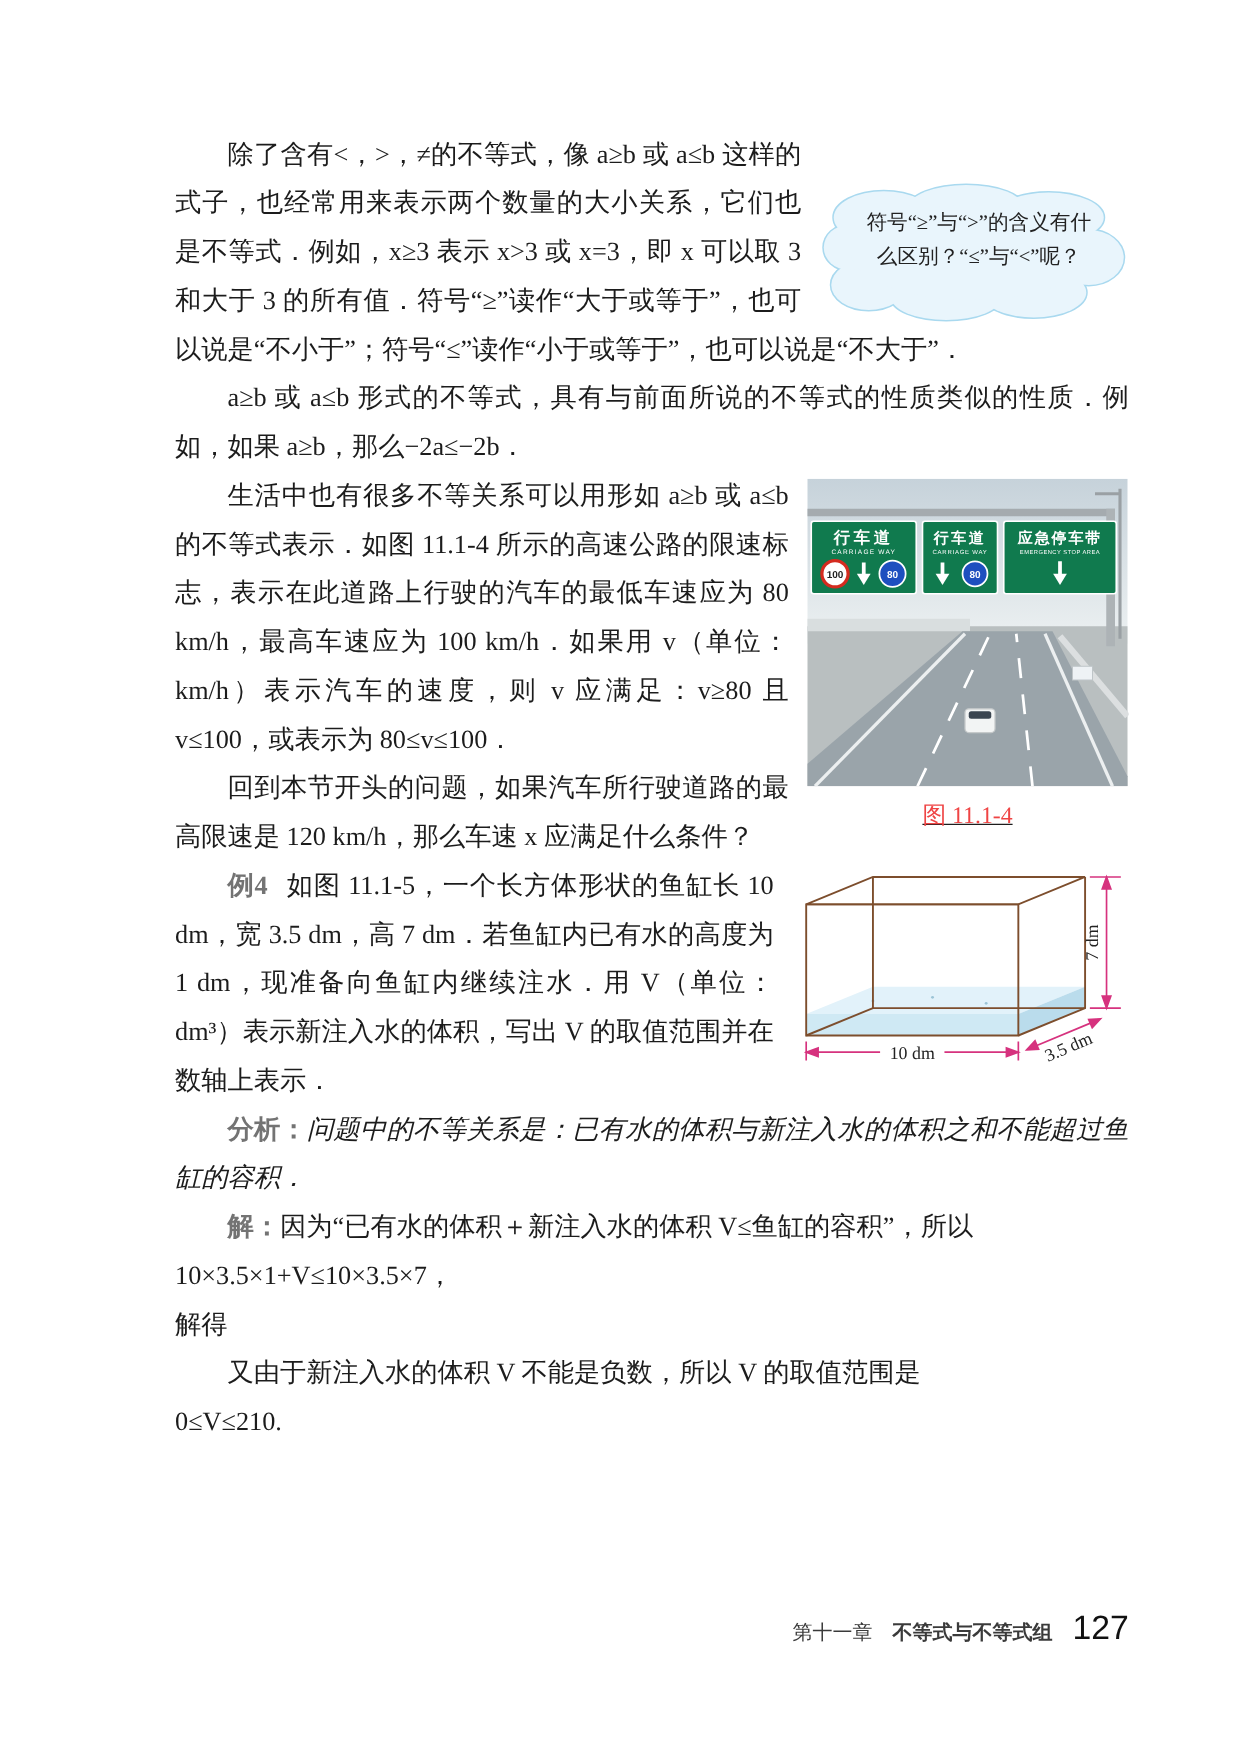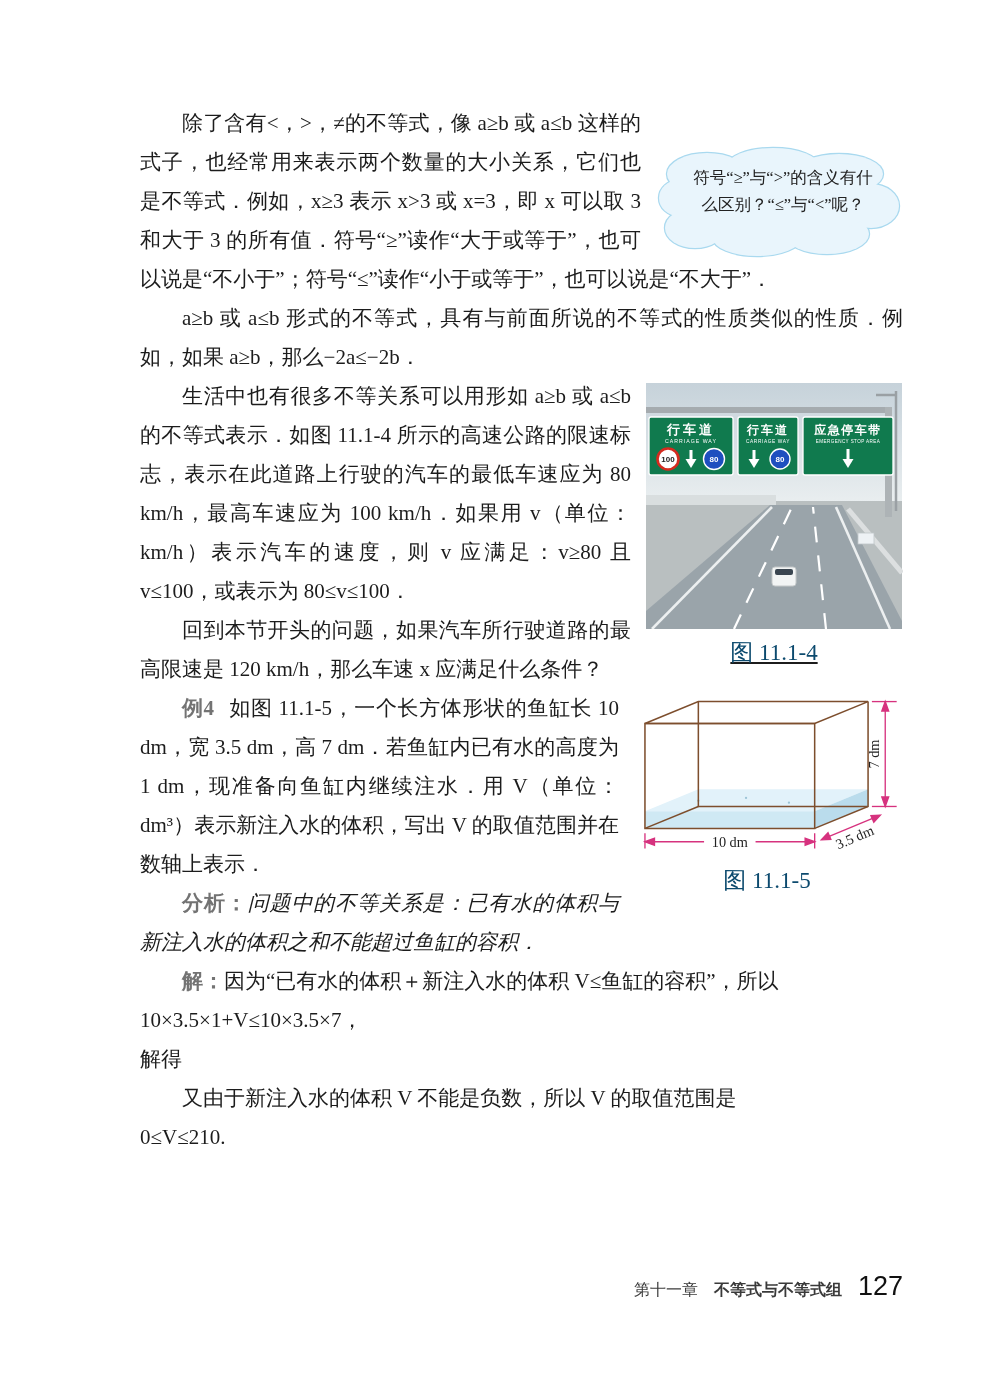--- a/index.html
+++ b/index.html
@@ -37,24 +37,24 @@
   }
   .float-photo svg { display:block; width:258px; height:246px; }
 
   
   .float-diagram {
     float:right; width:272px; margin:4px 0 4px 12px; clear:right;
     text-align:center; text-indent:0;
   }
   .float-diagram svg { display:block; width:272px; height:164px; }
 
-  .fig-caption { display:block; font-size:23px; line-height:24px; margin-top:12px; color:#0c4a6e; text-indent:0;text-align:center; }
+  .fig-caption { display:block; font-size:19px; line-height:24px; margin-top:12px; color:#ef4444; text-indent:0;text-align:center; }
 
   .footer {
-    position:absolute; right:94px; bottom:94px;
+    position:absolute; right:94px; bottom:78px;
     display:flex; align-items:baseline; gap:16px;
     font-family:"Liberation Sans", sans-serif;
   }
   .footer .chap { font-size:16px; color:#3a3a3a; }
   .footer .sect { font-size:16px; color:#3a3a3a; font-weight:bold; }
   .footer .pagenum { font-size:27px; color:#111; }
 
   .sign-text { font-family:"Liberation Sans", sans-serif; }
   .dim-label { font-family:"Liberation Serif", serif; }
 </style>
@@ -211,21 +211,20 @@
             <line x1="252" y1="9" x2="278" y2="9"></line>
             <line x1="252" y1="119" x2="278" y2="119"></line>
             <line x1="266" y1="13" x2="266" y2="115"></line>
             <polygon points="266,9 262.4,19 269.6,19"></polygon>
             <polygon points="266,119 262.4,109 269.6,109"></polygon>
           </g>
           <text class="dim-label" x="103" y="162" font-size="15" fill="#222" text-anchor="middle">10 dm</text>
           <text class="dim-label" font-size="15" fill="#222" text-anchor="middle" transform="translate(236,156) rotate(-23)">3.5 dm</text>
           <text class="dim-label" font-size="15" fill="#222" text-anchor="middle" transform="translate(259,64) rotate(-90)">7 dm</text>
         </svg>
-        <span class="fig-caption">图 11.1-5</span>
       </span>
       <span class="teal ex-label">例4</span><span>如图 11.1-5，一个长方体形状的鱼缸长 10 dm，宽 3.5 dm，高 7 dm．若鱼缸内已有水的高度为 1 dm，现准备向鱼缸内继续注水．用 V（单位：dm³）表示新注入水的体积，写出 V 的取值范围并在数轴上表示．</span>
     </p>
 
     <p class="para">
       <span class="teal">分析：</span><span class="kai">问题中的不等关系是：已有水的体积与新注入水的体积之和不能超过鱼缸的容积．</span>
     </p>
 
     <p class="para">
       <span class="teal">解：</span><span>因为“已有水的体积＋新注入水的体积 V≤鱼缸的容积”，所以</span>

